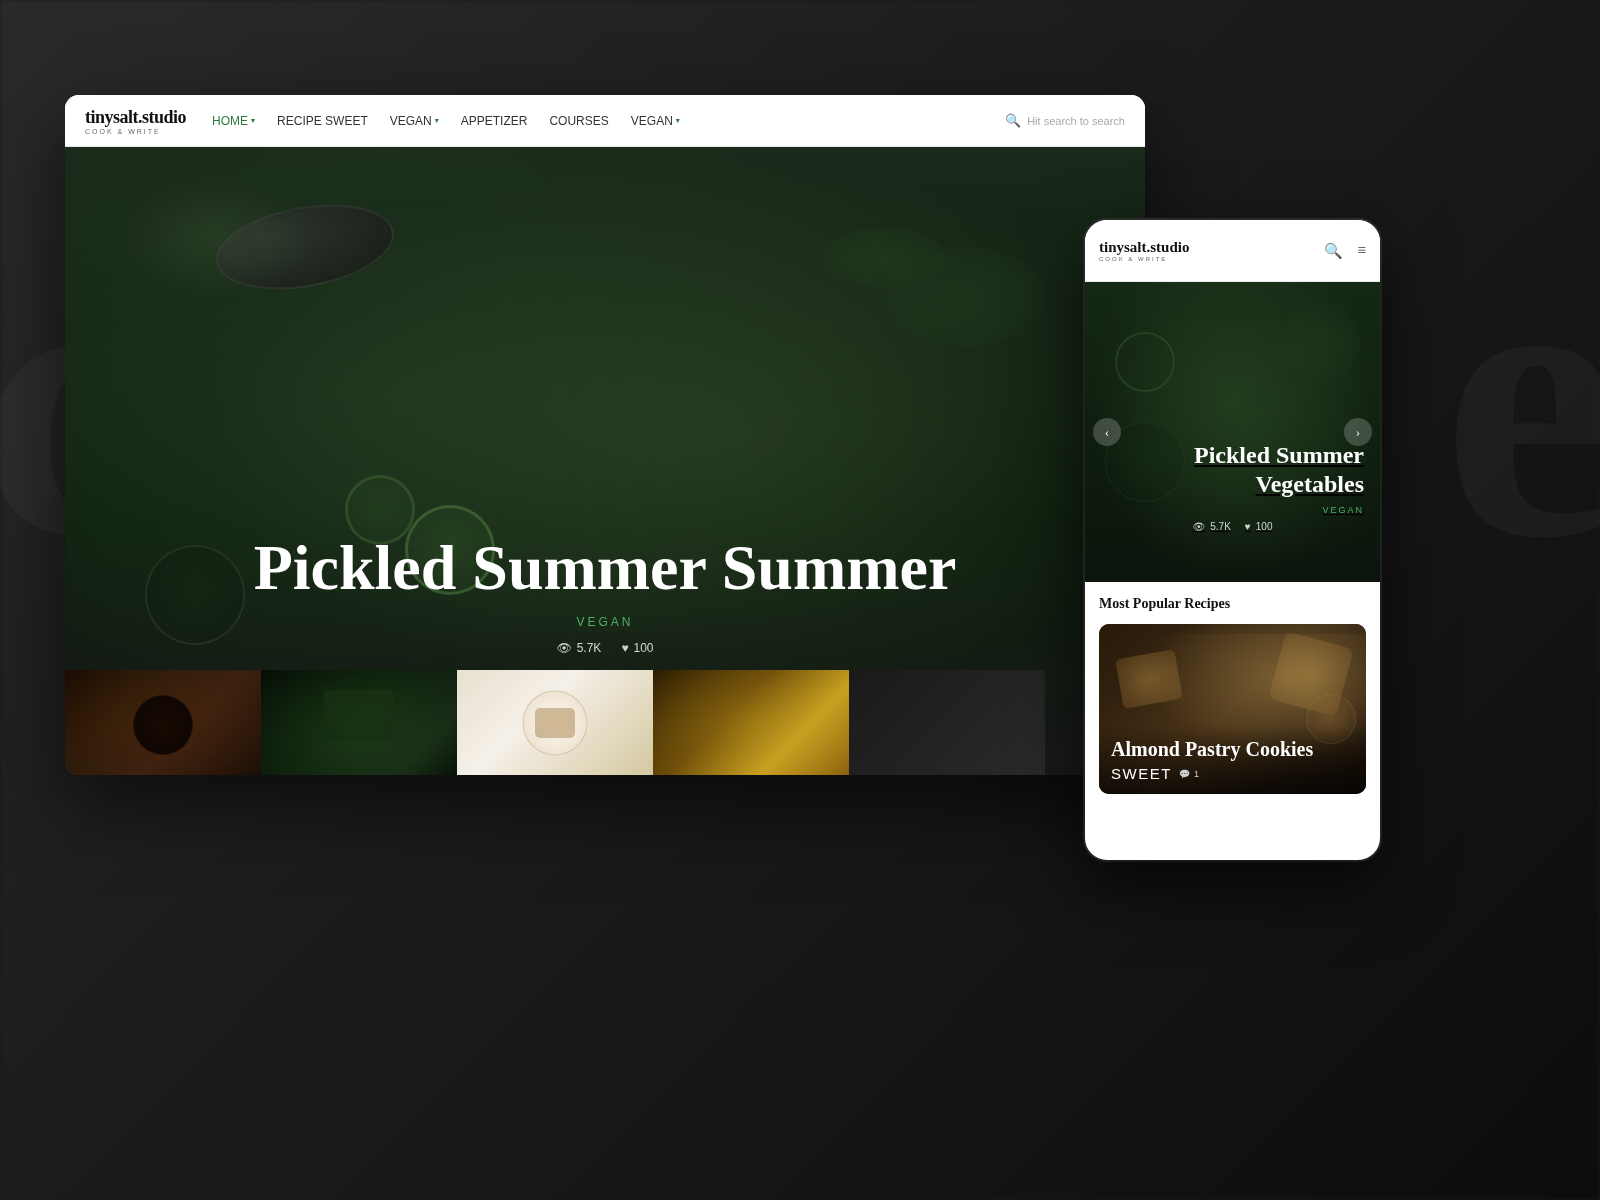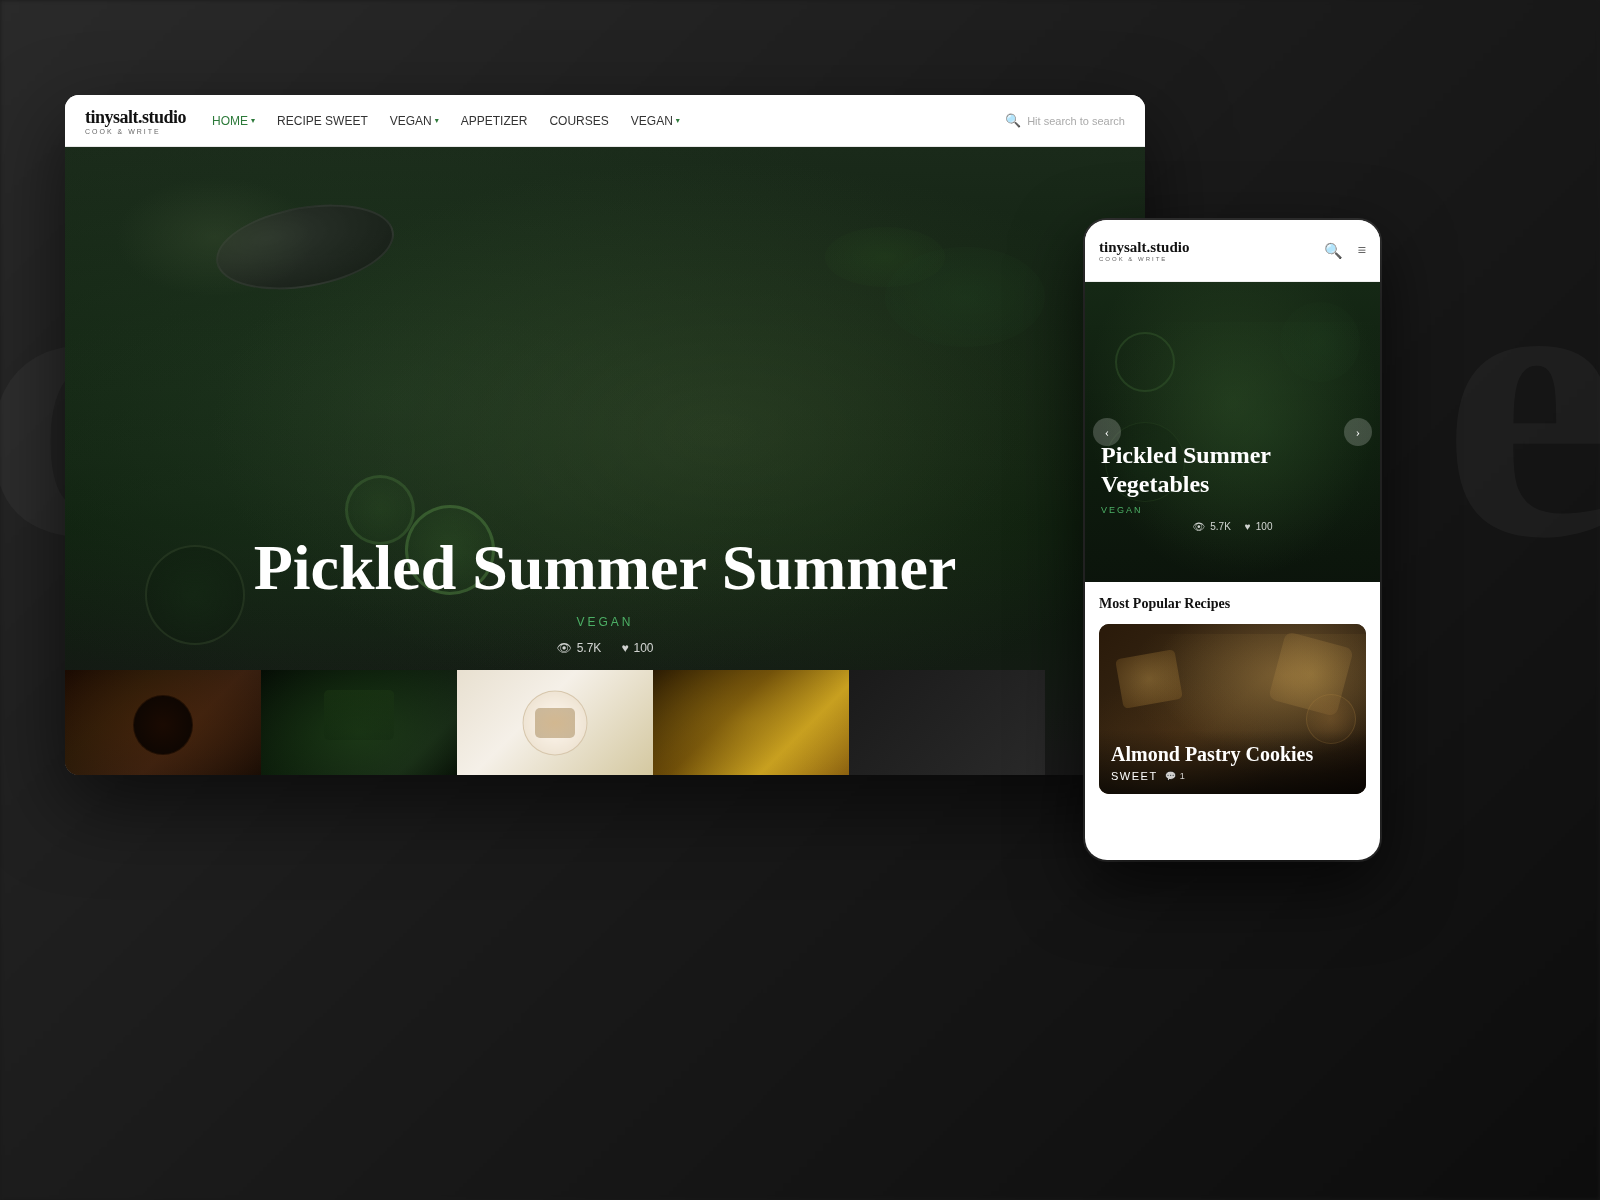--- a/index.html
+++ b/index.html
@@ -292,22 +292,23 @@
       background: 
         radial-gradient(ellipse at 50% 40%, rgba(50,80,40,0.5) 0%, transparent 70%),
         linear-gradient(180deg, rgba(20,40,20,0.8) 0%, rgba(10,20,10,0.9) 100%);
     }
 
     .mobile-hero-content {
       position: absolute;
       bottom: 50px;
       left: 0;
       right: 0;
-      text-align: left;
+      text-align: right;
       padding: 0 16px;
+      text-decoration: underline;
     }
 
     .mobile-hero-title {
       font-size: 24px;
       font-weight: 700;
       color: white;
       font-family: 'Georgia', serif;
       line-height: 1.2;
       margin-bottom: 6px;
     }
@@ -404,21 +405,21 @@
       margin-bottom: 4px;
     }
 
     .recipe-card-meta {
       display: flex;
       align-items: center;
       gap: 8px;
     }
 
     .recipe-card-tag {
-      font-size: 11px;
+      font-size: 15px;
       letter-spacing: 1.5px;
       color: white;
       text-transform: uppercase;
       font-family: Arial, sans-serif;
     }
 
     .recipe-card-comments {
       display: flex;
       align-items: center;
       gap: 3px;

